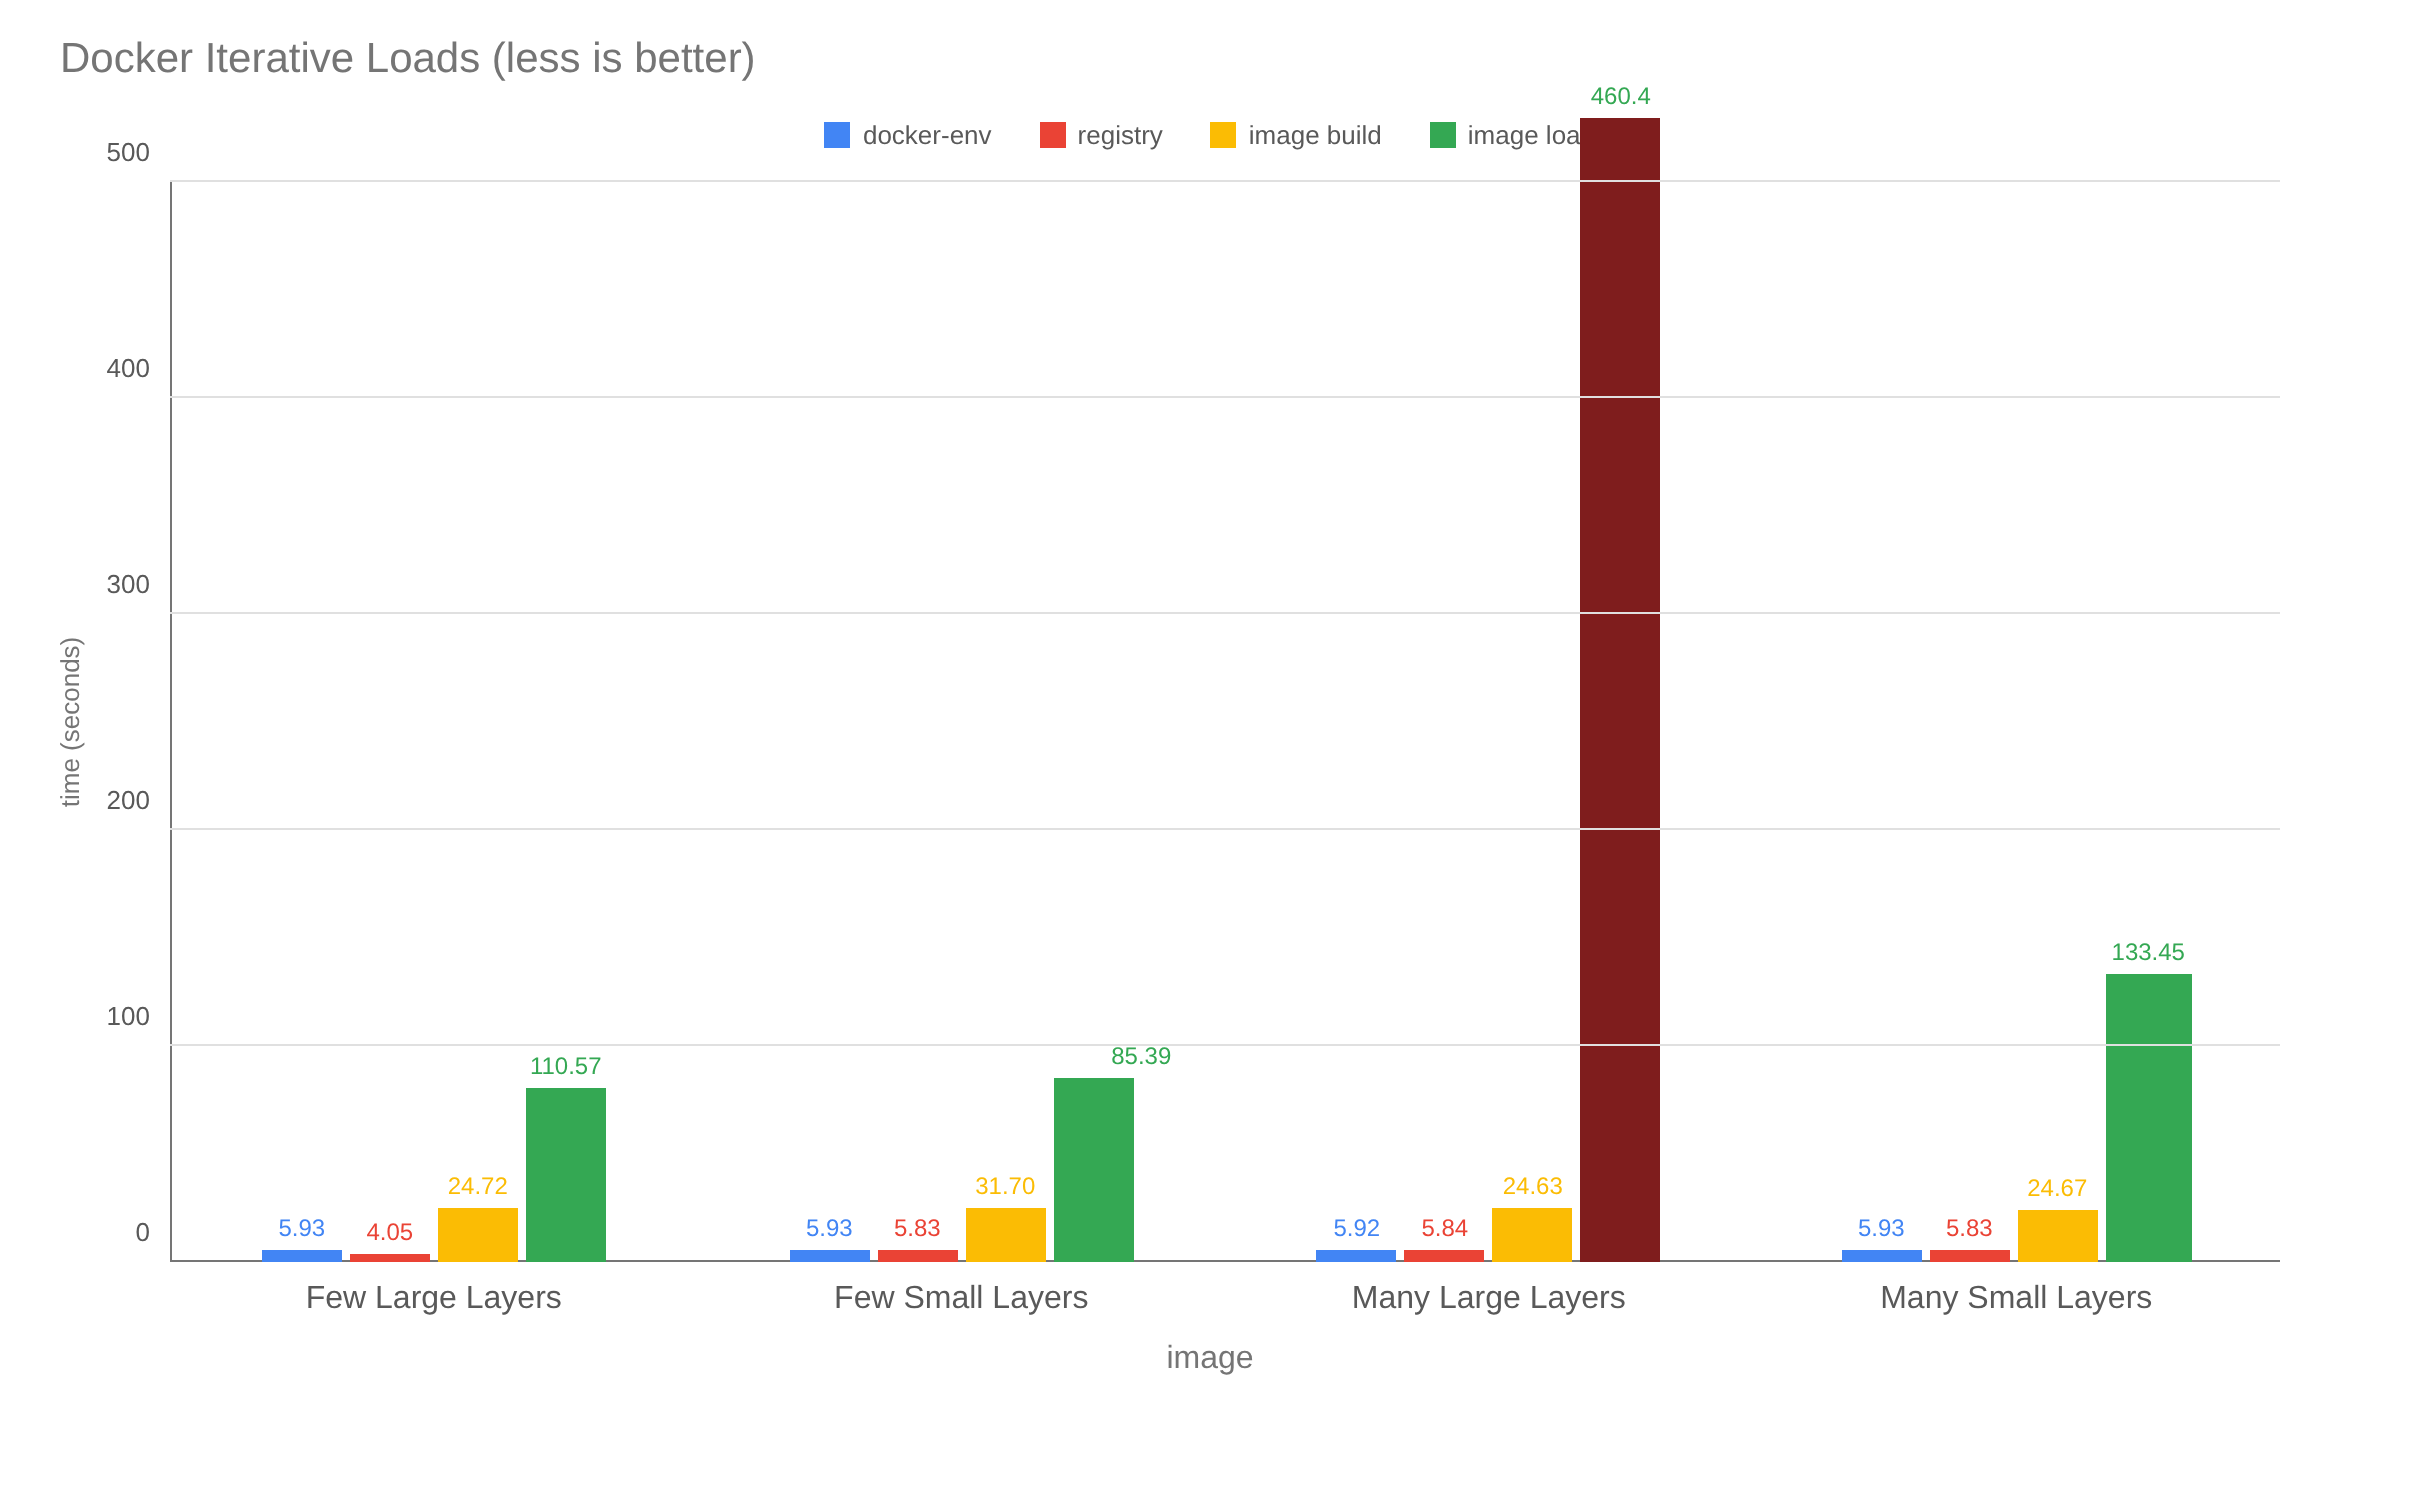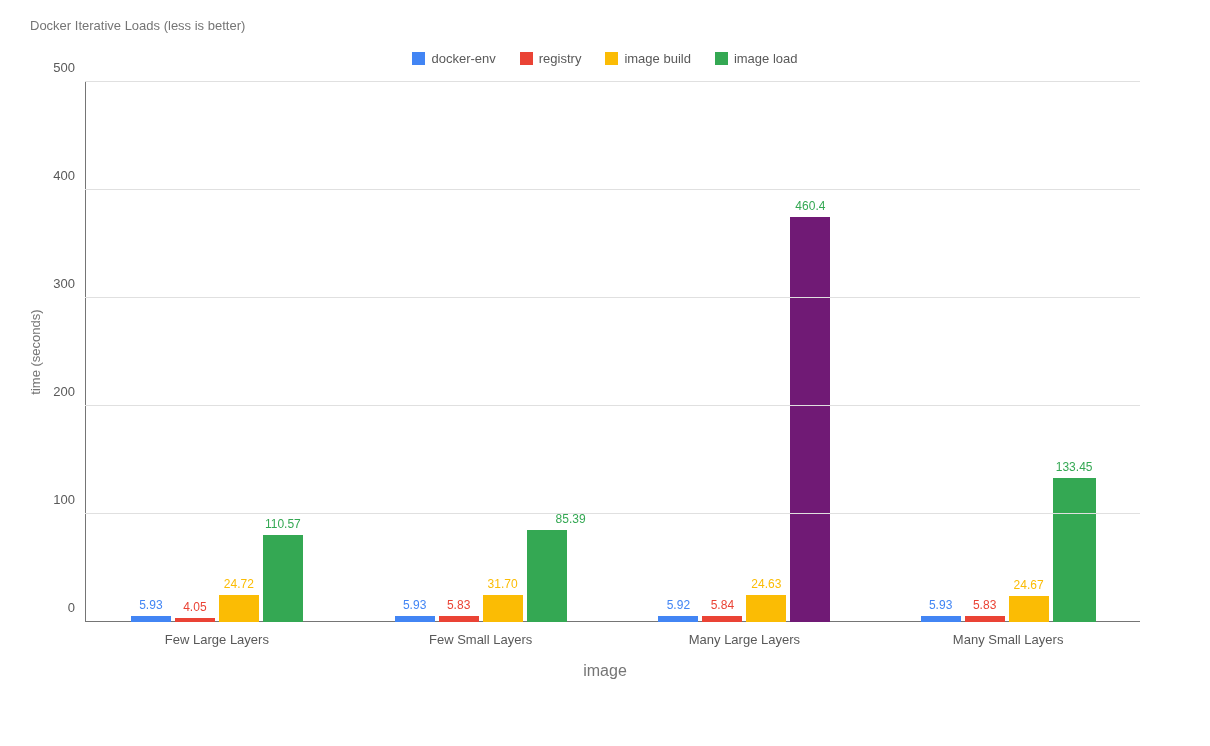--- a/index.html
+++ b/index.html
@@ -11,21 +11,21 @@
     width: 1210px;
     height: 746px;
   }
   .chart-wrap {
     position: relative;
     width: 1210px;
     height: 746px;
     padding: 18px 30px 20px 30px;
   }
   .title {
-    font-size: 13px;
+    font-size: 21px;
     color: #757575;
     margin-bottom: 18px;
   }
   .legend {
     display: flex;
     justify-content: center;
     gap: 24px;
     font-size: 13px;
     margin-bottom: 16px;
   }
@@ -95,21 +95,21 @@
     margin-bottom: 4px;
     font-size: 12px;
     white-space: nowrap;
   }
   .cat-label {
     position: absolute;
     top: 100%;
     left: 50%;
     transform: translateX(-50%);
     margin-top: 10px;
-    font-size: 13px;
+    font-size: 16px;
     white-space: nowrap;
   }
   .x-label {
     text-align: center;
     margin-top: 40px;
     font-size: 16px;
     color: #757575;
   }
 </style>
 </head>
@@ -180,21 +180,21 @@
           <div class="bars">
             <div class="bar" style="height: 6.3936px; background: rgb(66, 133, 244);">
               <div class="dlabel" style="color: rgb(66, 133, 244);">5.92</div>
             </div>
             <div class="bar" style="height: 6.3072px; background: rgb(234, 67, 53);">
               <div class="dlabel" style="color: rgb(234, 67, 53);">5.84</div>
             </div>
             <div class="bar" style="height: 26.6004px; background: rgb(251, 188, 4);">
               <div class="dlabel" style="color: rgb(251, 188, 4);">24.63</div>
             </div>
-            <div class="bar" style="height: 405px; background: #701a75;">
+            <div class="bar" style="height: 572px; background: #7f1d1d;">
               <div class="dlabel" style="color: rgb(52, 168, 83);">460.4</div>
             </div>
           </div>
           <div class="cat-label">Many Large Layers</div>
         </div>
         <div class="group">
           <div class="bars">
             <div class="bar" style="height: 6.4044px; background: rgb(66, 133, 244);">
               <div class="dlabel" style="color: rgb(66, 133, 244);">5.93</div>
             </div>

